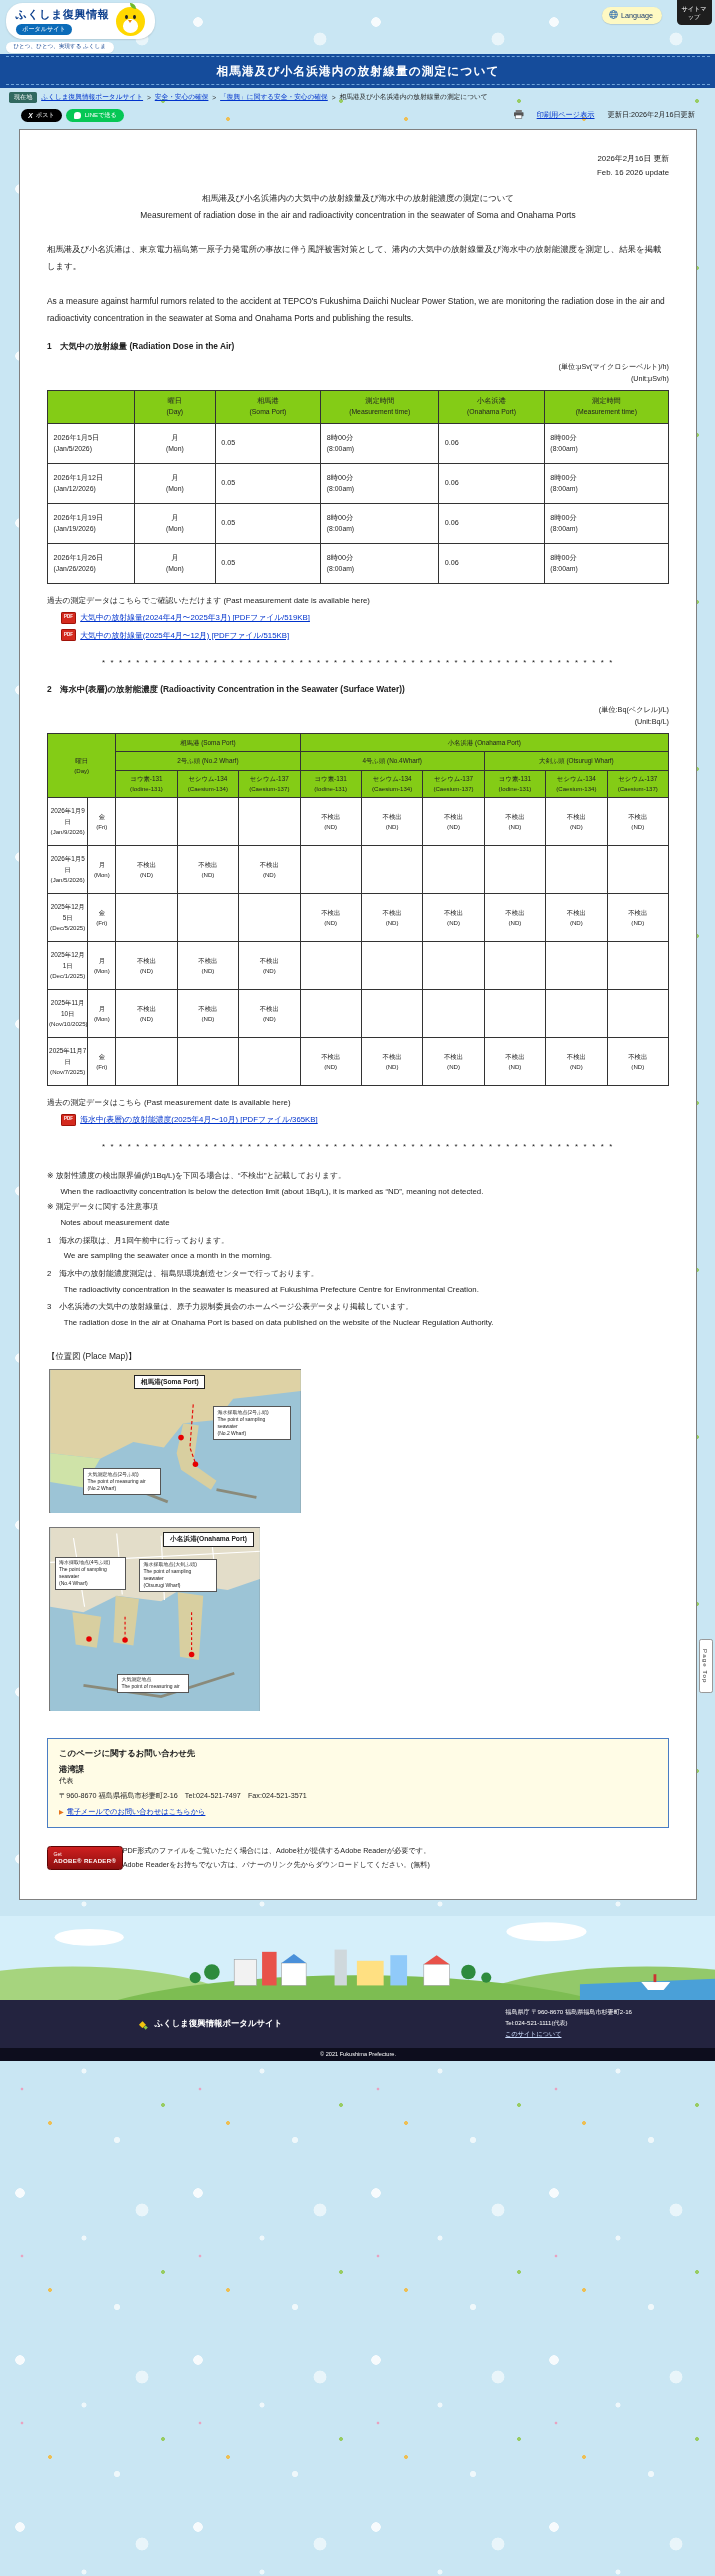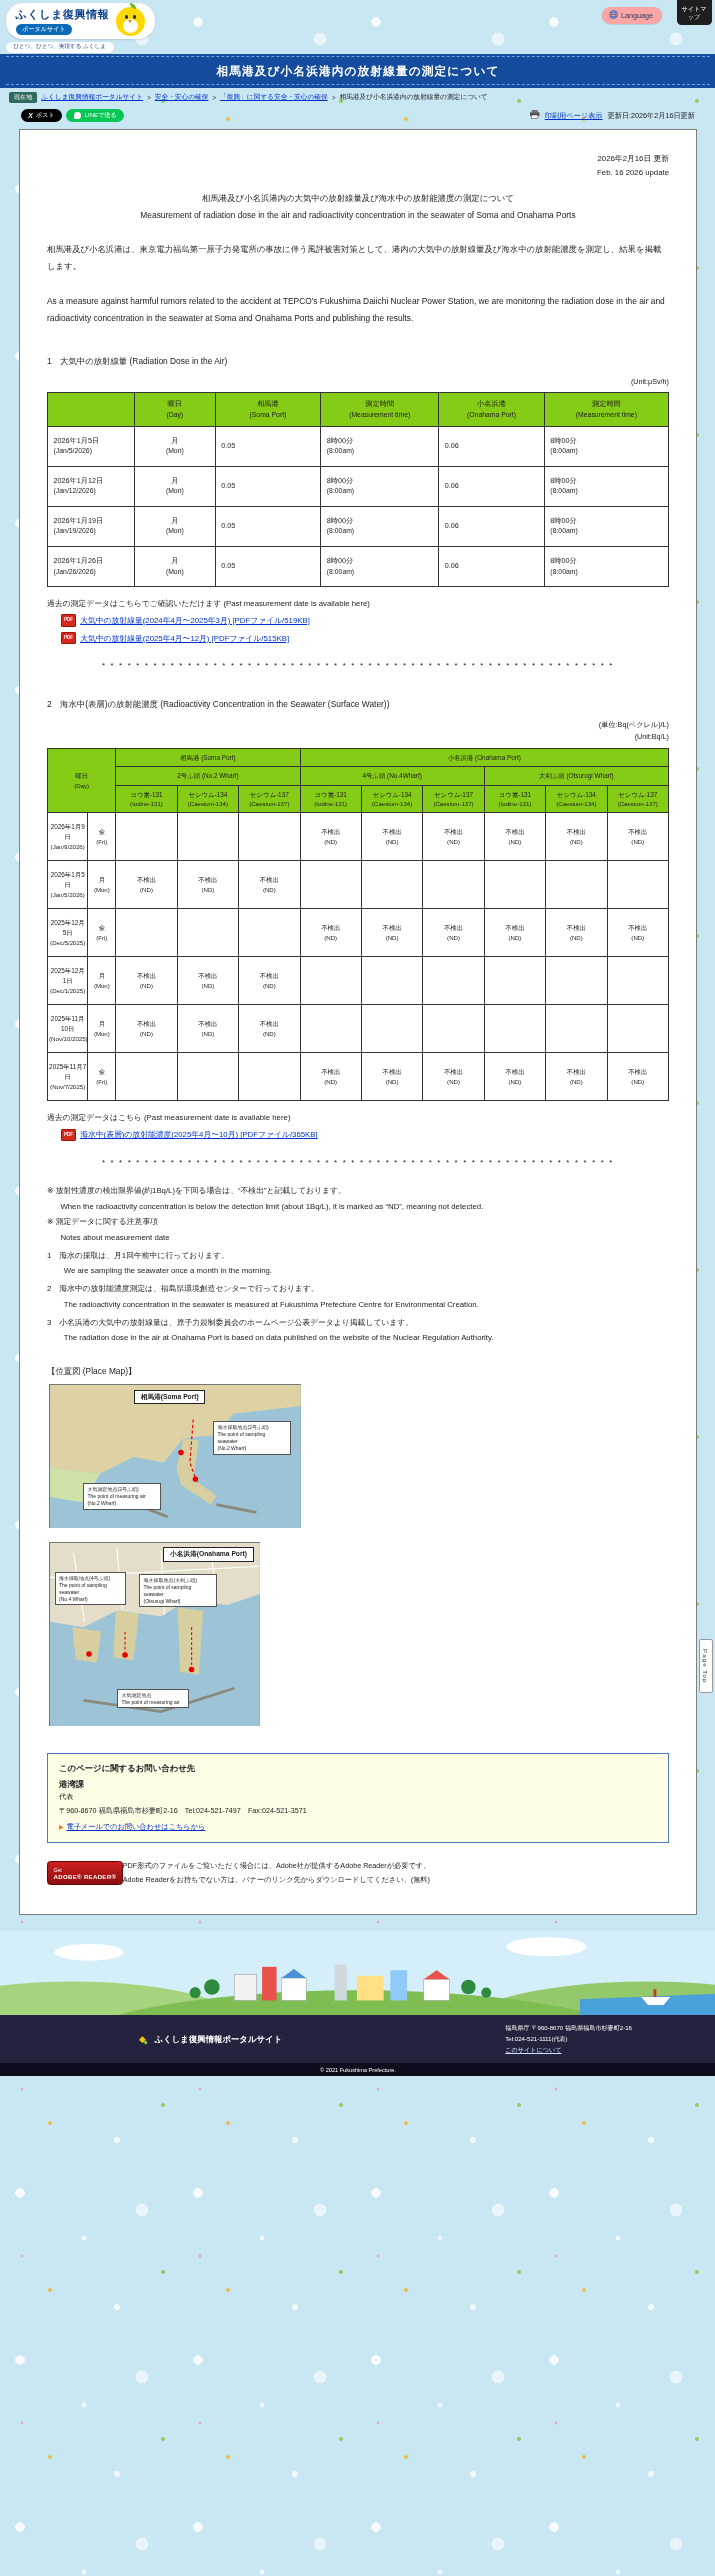--- a/index.html
+++ b/index.html
@@ -27,52 +27,52 @@
   .logo-title { color: #0b3e8d; font-weight: bold; font-size: 11px; letter-spacing: 0.6px; }
   .logo-badge { background: #0b6bb8; color: #fff; border-radius: 6.7px; font-size: 6.1px; padding: 1.1px 6.7px; display: inline-block; margin-top: 1.7px; }
   .tagline { background: #fff; border-radius: 6.7px; font-size: 5.6px; color: #0b3e8d; padding: 1.7px 7.8px; margin-top: 2.8px; display: inline-block; box-shadow: 0 0.6px 1.1px rgba(0,0,0,.12); }
   .mascot { position: relative; width: 29px; height: 29px; }
   .m-body { position: absolute; inset: 0; background: #ffd800; border-radius: 50%; }
   .m-belly { position: absolute; left: 6.7px; top: 12.3px; width: 15.6px; height: 14px; background: #fff; border-radius: 50%; }
   .m-eye { position: absolute; top: 8.4px; width: 2.8px; height: 3.9px; background: #222; border-radius: 50%; }
   .m-eye.l { left: 9px; } .m-eye.r { left: 17.3px; }
   .m-beak { position: absolute; left: 11.7px; top: 13px; width: 0; height: 0; border-left: 2.8px solid transparent; border-right: 2.8px solid transparent; border-top: 3.9px solid #f08300; }
   .m-leaf { position: absolute; left: 14px; top: -3.3px; width: 5.6px; height: 5.6px; background: #6fba2c; border-radius: 0 100% 0 100%; }
-  .lang-btn { position: absolute; right: 54px; top: 6.7px; background: #fca5a5; border: none; border-radius: 9px; padding: 3.3px 9px 3.3px 6.7px; font-size: 7.2px; color: #1a3c6e; display: flex; gap: 3.3px; align-items: center; box-shadow: 0 0.6px 1.1px rgba(0,0,0,.2); cursor: pointer; font-family: inherit; }
+  .lang-btn { position: absolute; right: 54px; top: 6.7px; background: #fef9c3; border: none; border-radius: 9px; padding: 3.3px 9px 3.3px 6.7px; font-size: 7.2px; color: #1a3c6e; display: flex; gap: 3.3px; align-items: center; box-shadow: 0 0.6px 1.1px rgba(0,0,0,.2); cursor: pointer; font-family: inherit; }
   .sitemap-btn { position: absolute; right: 4.5px; top: 0; background: #1e1e1e; color: #fff; font-size: 6.1px; width: 35px; padding: 4.5px 4.5px; border: none; border-radius: 0 0 4.5px 4.5px; text-align: center; line-height: 1.35; cursor: pointer; word-break: break-all; font-family: inherit; }
 
   
   .title-bar { background: #154c9b; position: relative; padding: 9.5px 0 9px; }
   .title-bar::before, .title-bar::after { content: ""; position: absolute; left: 5.6px; right: 5.6px; border-top: 1.7px dashed #6ea4d9; }
   .title-bar::before { top: 2.2px; } .title-bar::after { bottom: 2.2px; }
   .title-bar h1 { color: #fff; text-align: center; font-size: 11.7px; letter-spacing: 1.1px; font-weight: bold; }
 
   
   .breadcrumb { padding: 4.5px 9px 2.2px; font-size: 6.7px; display: flex; align-items: center; gap: 3.9px; flex-wrap: wrap; }
   .loc-badge { background: #31695f; color: #fff; font-size: 6.1px; padding: 1.1px 5px; border-radius: 1.7px; }
   .bc-link { color: #0033cc; text-decoration: underline; cursor: pointer; }
   .bc-sep { color: #333; }
   .bc-current { color: #222; }
   .toolbar { display: flex; justify-content: space-between; align-items: center; padding: 3.3px 21px 3.3px 21px; }
   .share-btns { display: flex; align-items: center; gap: 4.5px; }
   .x-btn { background: #000; color: #fff; border: none; border-radius: 7.8px; font-size: 6.1px; padding: 2.2px 7.2px; display: inline-flex; gap: 3.3px; align-items: center; cursor: pointer; font-family: inherit; }
   .x-ico { font-weight: bold; font-size: 6.7px; font-style: italic; }
   .line-btn { background: #06c755; color: #fff; border: none; border-radius: 7.8px; font-size: 6.1px; padding: 2.2px 7.2px; display: inline-flex; gap: 3.3px; align-items: center; cursor: pointer; font-family: inherit; }
   .line-ico { width: 7.8px; height: 7.2px; background: #fff; border-radius: 3.3px 3.3px 3.3px 1.1px; display: inline-block; }
-  .toolbar-right { display: flex; align-items: flex-end; gap: 5px; font-size: 7.2px; }
+  .toolbar-right { display: flex; align-items: flex-start; gap: 13px; font-size: 7.2px; }
   .print-link { color: #0033cc; text-decoration: underline; cursor: pointer; }
   .updated { color: #222; }
 
   
   .main-card { margin: 3.3px 19px 16.7px; background: #fff; border: 0.6px solid #808080; padding: 22px 27px 27px; }
   .align-right { text-align: right; font-size: 7.8px; line-height: 1.8; }
   .center-title { text-align: center; font-size: 8.4px; line-height: 2; }
   .intro-titles { margin-top: 10px; }
   .body-par { font-size: 8.4px; line-height: 2; margin-top: 18px; }
-  .section-heading { font-size: 8.4px; font-weight: normal; margin-top: 29px; }
+  .section-heading { font-size: 8.4px; font-weight: bold; margin-top: 14px; }
   .unit-note { text-align: right; font-size: 7.2px; line-height: 1.7; margin: 9px 0 4.5px; }
 
   table.data-table { width: 100%; border-collapse: collapse; table-layout: fixed; }
   .data-table th, .data-table td { border: 0.6px solid #333; vertical-align: middle; }
   .data-table th { background: #84cc16; font-weight: normal; text-align: center; }
   .air-table th { font-size: 7.2px; padding: 5.6px 2.2px; line-height: 1.5; }
   .air-table td { font-size: 7.2px; padding: 9px 5.6px; line-height: 1.5; text-align: left; }
   .air-table td.cell-center { text-align: center; }
   .sea-table th { font-size: 6.4px; padding: 3.9px 1.1px; line-height: 1.5; }
   .sea-table td { font-size: 6.4px; padding: 8.4px 1.1px; line-height: 1.6; text-align: center; }
@@ -209,20 +209,21 @@
     <div class="intro-titles">
       <div class="center-title">相馬港及び小名浜港内の大気中の放射線量及び海水中の放射能濃度の測定について</div>
       <div class="center-title">Measurement of radiation dose in the air and radioactivity concentration in the seawater of Soma and Onahama Ports</div>
     </div>
 
     <p class="body-par">相馬港及び小名浜港は、東京電力福島第一原子力発電所の事故に伴う風評被害対策として、港内の大気中の放射線量及び海水中の放射能濃度を測定し、結果を掲載します。</p>
     <p class="body-par">As a measure against harmful rumors related to the accident at TEPCO's Fukushima Daiichi Nuclear Power Station, we are monitoring the radiation dose in the air and radioactivity concentration in the seawater at Soma and Onahama Ports and publishing the results.</p>
 
     <h2 class="section-heading">1　大気中の放射線量 (Radiation Dose in the Air)</h2>
     <div class="unit-note">
+      <span class="ln">(単位:μSv(マイクロシーベルト)/h)</span>
       <span class="ln">(Unit:μSv/h)</span>
     </div>
 
     <table class="data-table air-table">
       <colgroup>
         <col style="width:14%">
           <col style="width:13%">
           <col style="width:17%">
         <col style="width:19%">
           <col style="width:17%">

